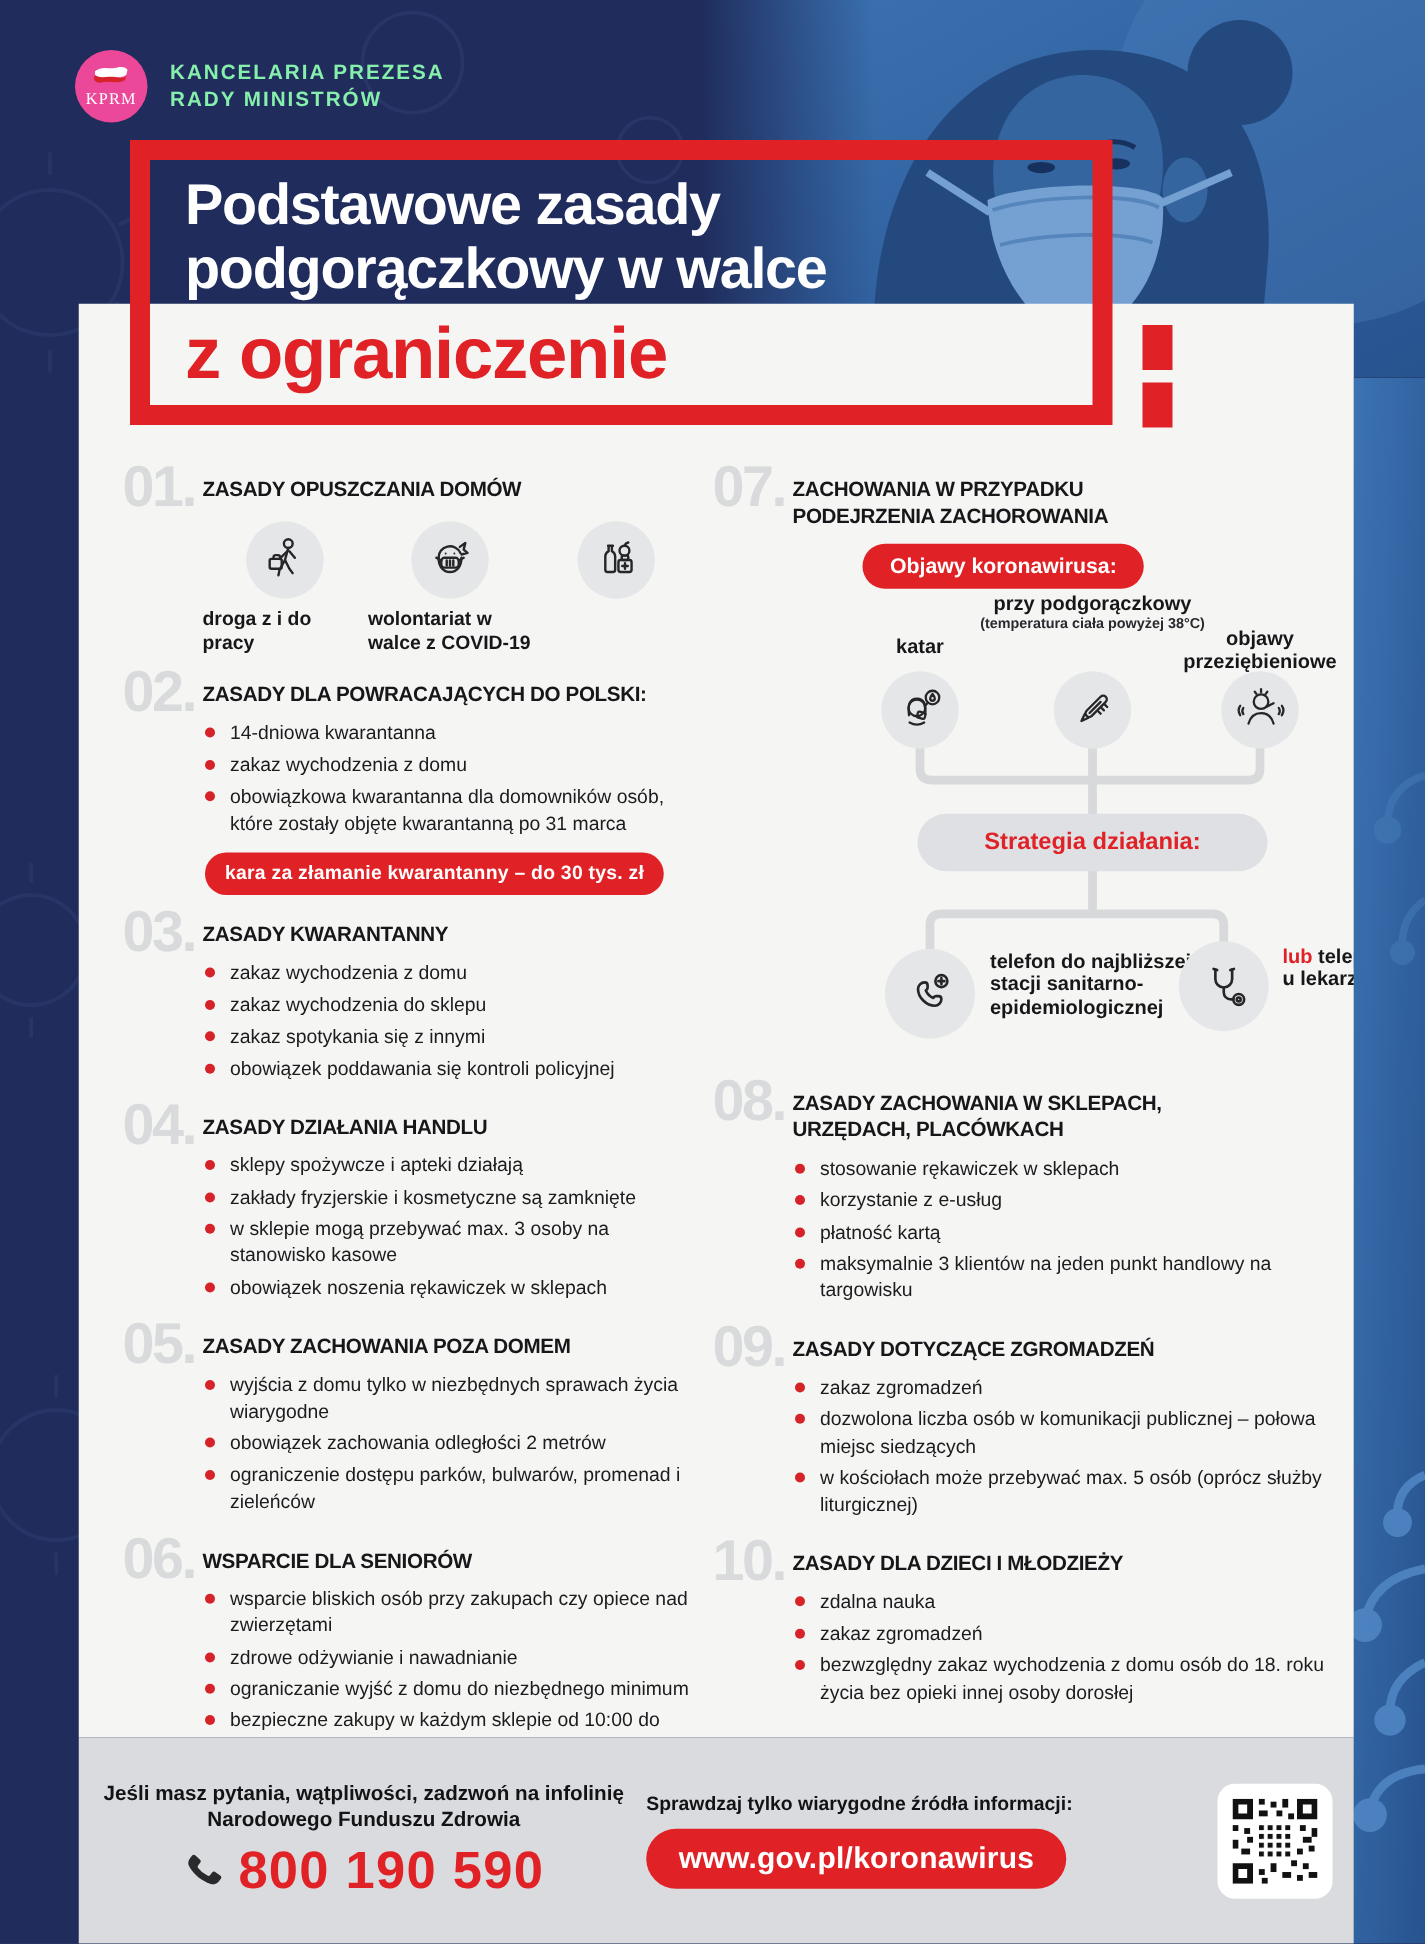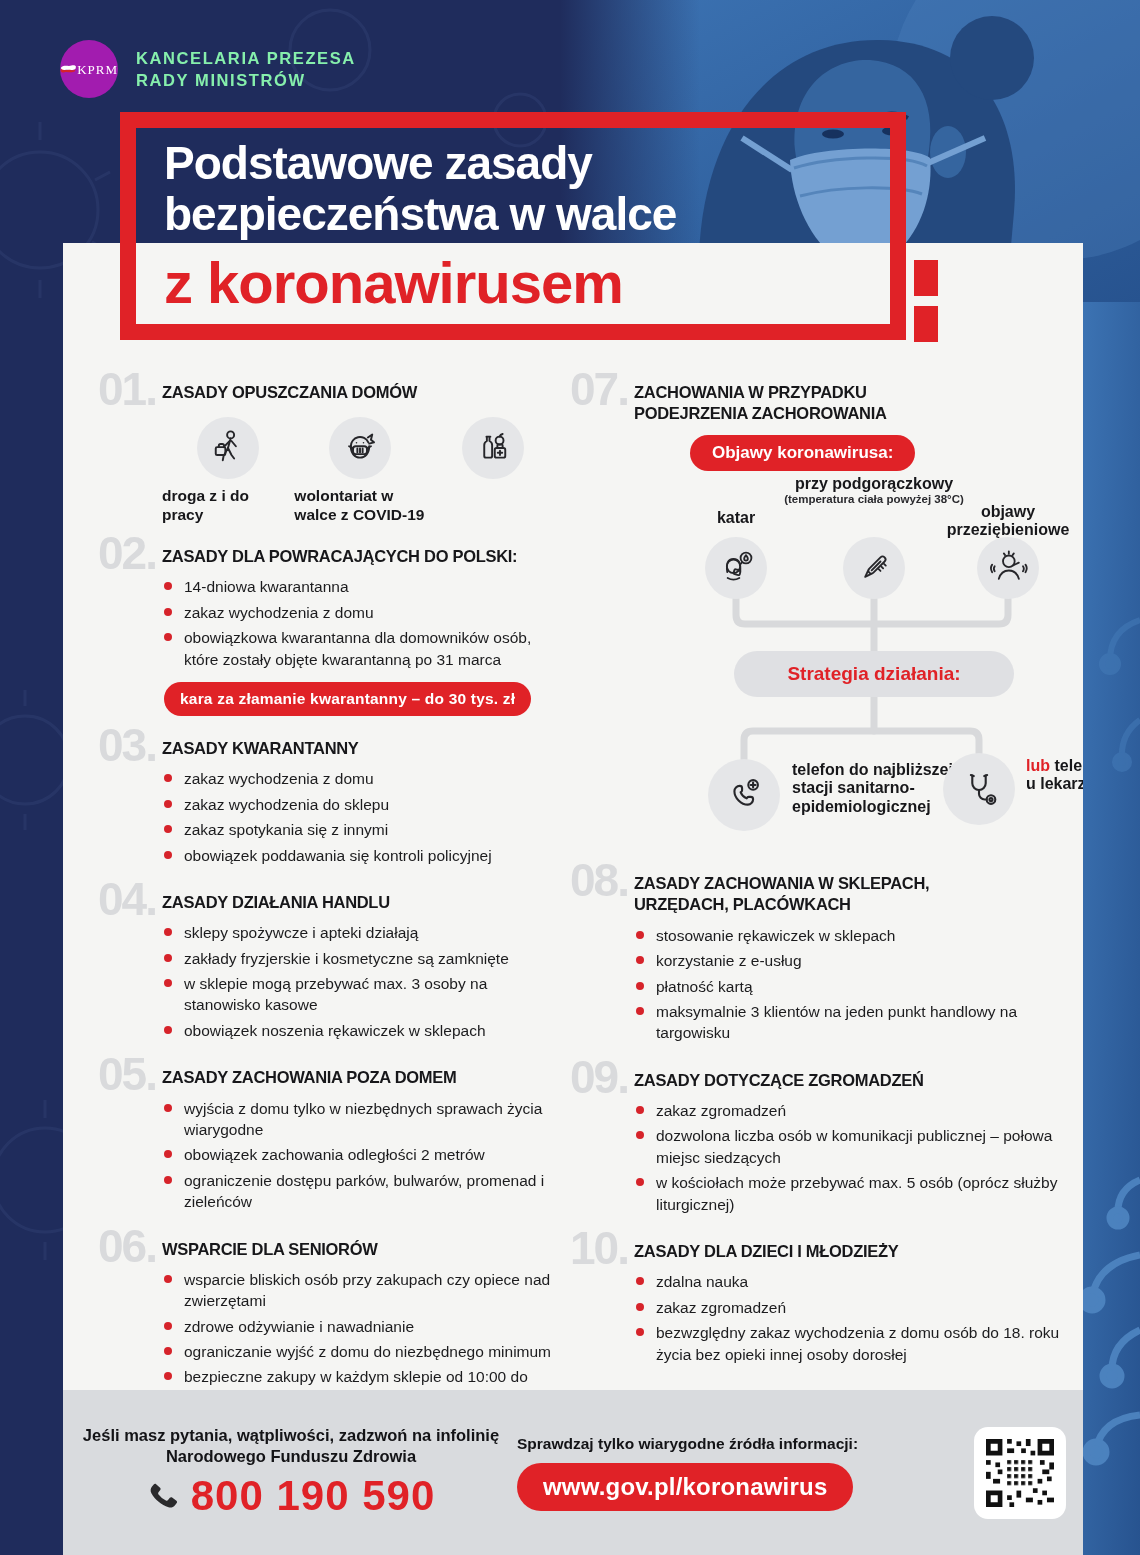--- a/index.html
+++ b/index.html
@@ -11,26 +11,26 @@
     --cgray:#e5e6e8;
     --ink:#1c1c1e;
   }
   *{box-sizing:border-box;margin:0;padding:0}
   body{margin:0;background:#10173a;font-family:"Liberation Sans","DejaVu Sans",sans-serif}
   .poster{position:relative;width:1140px;height:1555px;overflow:hidden;background:var(--navy)}
   .bg{position:absolute;left:0;top:0;z-index:0}
 
   
   .hdr{position:absolute;left:60px;top:40px;z-index:3;display:flex;align-items:center}
-  .logo{width:58px;height:58px;border-radius:50%;background:#a21caf;display:flex;align-items:center;justify-content:center;flex:none}
+  .logo{width:58px;height:58px;border-radius:50%;background:#ec4899;display:flex;flex-direction:column;align-items:center;justify-content:center;flex:none}
   .logo .acr{color:#fff;font-family:"Liberation Serif","DejaVu Serif",serif;font-size:13px;letter-spacing:1px;margin-top:2px}
   .org{margin-left:18px;color:#86efac;font-size:16.5px;font-weight:800;letter-spacing:1.6px;line-height:1.35}
 
   
-  .tframe{position:absolute;left:120px;top:112px;width:786px;height:228px;border:16px solid var(--red);z-index:3;padding:10px 0 0 28px}
+  .tframe{position:absolute;left:104px;top:112px;width:786px;height:228px;border:16px solid var(--red);z-index:3;padding:10px 0 0 28px}
   .tl{color:#fff;font-size:46px;font-weight:800;letter-spacing:-1px;line-height:1.1}
   .tl3{color:var(--red);font-size:58px;font-weight:800;letter-spacing:-1px;margin-top:10px}
   .colon{position:absolute;z-index:3;width:24px;background:var(--red)}
   .c1{left:914px;top:260px;height:36px}
   .c2{left:914px;top:306px;height:36px}
 
   
   .card{position:absolute;left:63px;top:243px;width:1020px;height:1147px;background:var(--card);z-index:1}
   .fband{position:absolute;left:63px;top:1390px;width:1020px;height:165px;background:var(--fgray);z-index:2;display:flex;align-items:center;padding:0 18px}
 
@@ -174,22 +174,22 @@
       <span class="acr">KPRM</span>
     </div>
     <div class="org">
       <div>KANCELARIA PREZESA</div>
       <div>RADY MINISTRÓW</div>
     </div>
   </div>
 
   <div class="tframe">
     <div class="tl">Podstawowe zasady</div>
-    <div class="tl">bezpieczeństwa w walce</div>
-    <div class="tl3">z koronawirusem</div>
+    <div class="tl">podgorączkowy w walce</div>
+    <div class="tl3">z ograniczenie</div>
   </div>
   <div class="colon c1"></div>
   <div class="colon c2"></div>
 
   <div class="col col-left">
 
     <section class="sec">
       <div class="num">01.</div>
       <div class="sbody">
         <h2 class="shead">ZASADY OPUSZCZANIA DOMÓW</h2>

